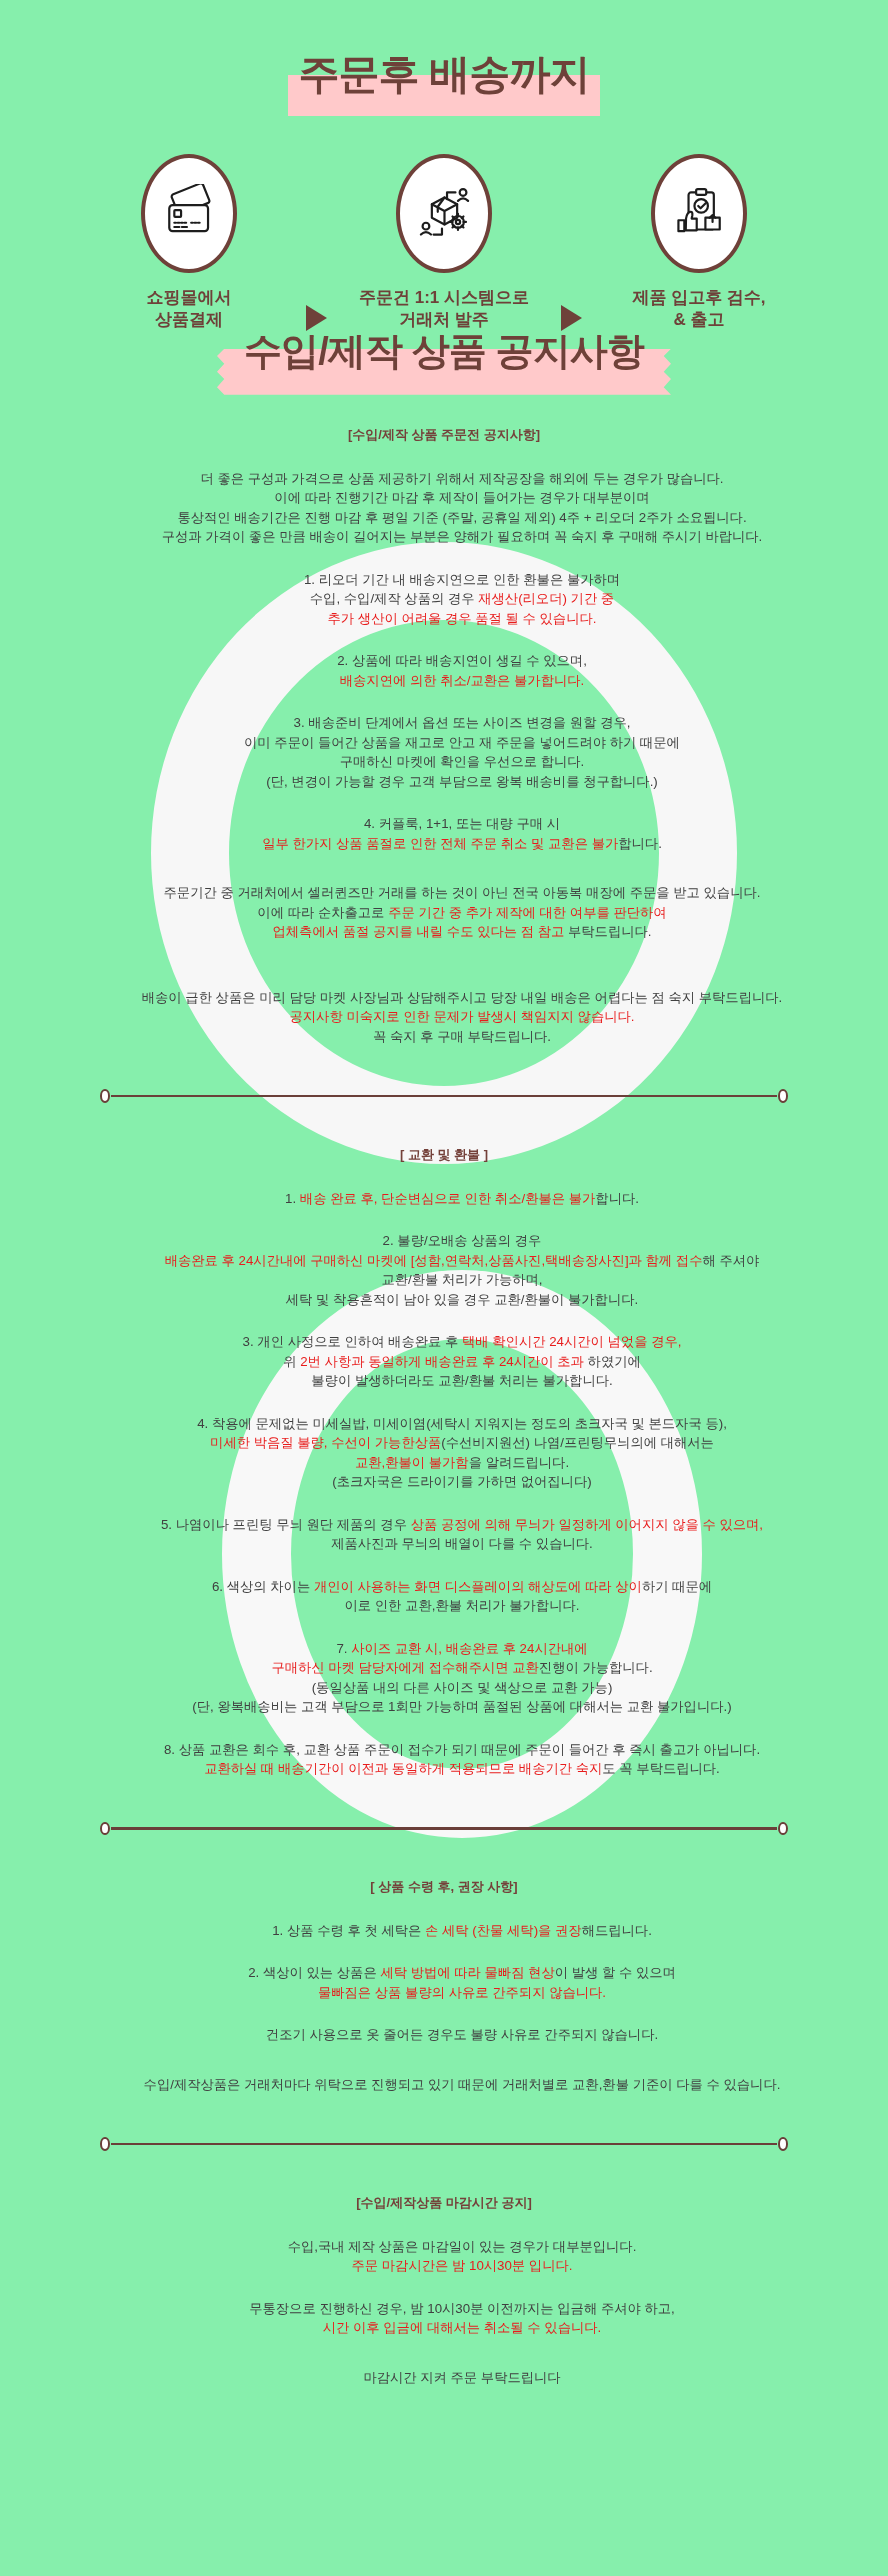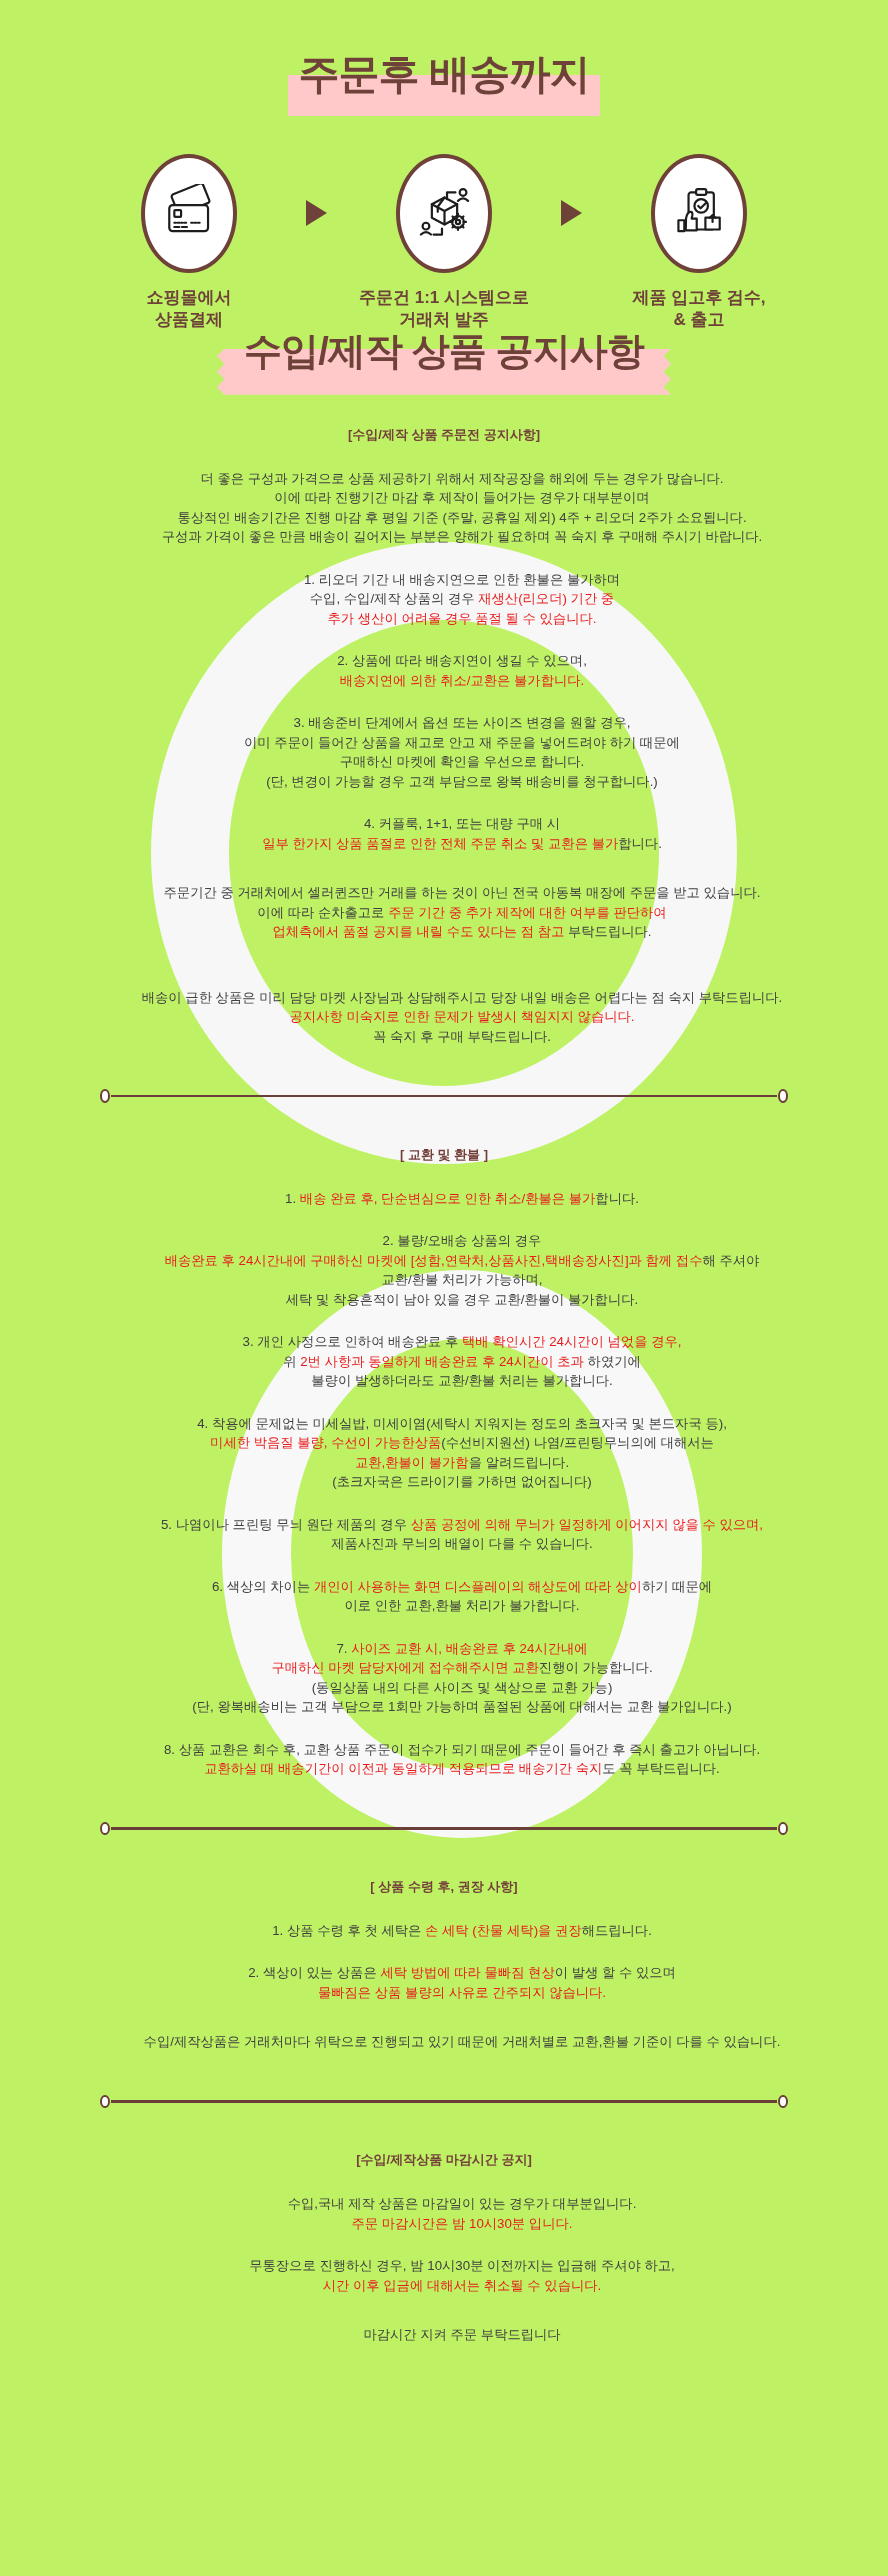--- a/index.html
+++ b/index.html
@@ -5,41 +5,41 @@
   :root{
     --brown:#6e4139;
     --maroon:#74413a;
     --pink:#ffc9ca;
     --red:#e81c1c;
     --text:#404040;
   }
   *{box-sizing:border-box;}
   html,body{margin:0;padding:0;background:#ffffff;}
   body{font-family:"Liberation Sans","DejaVu Sans",sans-serif;}
-  .page{position:relative;width:888px;height:2576px;margin:0 auto;background:#bef264;overflow:hidden;}
+  .page{position:relative;width:888px;height:2576px;margin:0 auto;background:#86efac;overflow:hidden;}
   .content{position:relative;z-index:1;padding-top:52px;text-align:center;}
 
   
   .wm{position:absolute;z-index:0;border-radius:50%;pointer-events:none;}
   .wm1{top:542px;left:151px;width:586px;height:622px;border:78px solid #f7f7f7;}
   .wm2{top:1270px;left:222px;width:480px;height:568px;border:69px solid #f8f8f8;}
 
   
   .title-wrap{position:relative;display:inline-block;margin:0 auto;}
   .big-title{position:relative;z-index:1;margin:0;font-size:41px;line-height:1.1;font-weight:bold;
     color:var(--brown);letter-spacing:-0.9px;}
   .hl-bar{position:absolute;z-index:0;left:-10.7px;right:-10.7px;top:50%;height:41px;background:var(--pink);}
   .hl-tape{position:absolute;z-index:0;left:-27px;right:-27px;top:42%;height:46px;background:var(--pink);
     clip-path:polygon(1.6% 0%,100% 0%,98.4% 16%,100% 33%,98.4% 50%,100% 66%,98.4% 84%,100% 100%,
                       1.6% 100%,0% 84%,1.6% 66%,0% 50%,1.6% 33%,0% 16%);}
   .t1{margin-bottom:57px;}
   .t2{margin-bottom:53px;}
 
   
-  .steps{display:flex;align-items:flex-start;justify-content:center;gap:6px;}
+  .steps{display:flex;align-items:flex-end;justify-content:center;gap:6px;}
   .step{width:222px;display:flex;flex-direction:column;align-items:center;}
   .oval{width:96px;height:119px;border:4.4px solid var(--brown);border-radius:50%;
     display:flex;align-items:center;justify-content:center;background:#fff;}
   .oval svg{width:59px;height:59px;}
   .step-label{margin-top:14px;color:var(--brown);font-weight:bold;font-size:17px;line-height:22px;}
   .step-arrow{width:0;height:0;border-left:21px solid var(--brown);
     border-top:13.3px solid transparent;border-bottom:13.3px solid transparent;margin-top:46px;}
 
   
   .section-header{font-size:13px;font-weight:bold;color:var(--maroon);margin:0 0 25px 0;}
@@ -238,20 +238,21 @@
         </div>
         <div class="section-header">[ 상품 수령 후, 권장 사항]</div>
         <div class="block">
           <div class="line"><span>1. 상품 수령 후 첫 세탁은 </span><span class="red">손 세탁 (찬물 세탁)을 권장</span><span>해드립니다.</span></div>
         </div>
         <div class="block">
           <div class="line"><span>2. 색상이 있는 상품은 </span><span class="red">세탁 방법에 따라 물빠짐 현상</span><span>이 발생 할 수 있으며</span></div>
           <div class="line"><span class="red">물빠짐은 상품 불량의 사유로 간주되지 않습니다.</span></div>
         </div>
         <div class="block gap-md">
+          <div class="line"><span>건조기 사용으로 옷 줄어든 경우도 불량 사유로 간주되지 않습니다.</span></div>
         </div>
         <div class="block">
           <div class="line"><span>수입/제작상품은 거래처마다 위탁으로 진행되고 있기 때문에 거래처별로 교환,환불 기준이 다를 수 있습니다.</span></div>
         </div>
         <div class="divider">
           <span class="ring"></span>
           <span class="rule"></span>
           <span class="ring"></span>
         </div>
         <div class="section-header">[수입/제작상품 마감시간 공지]</div>

